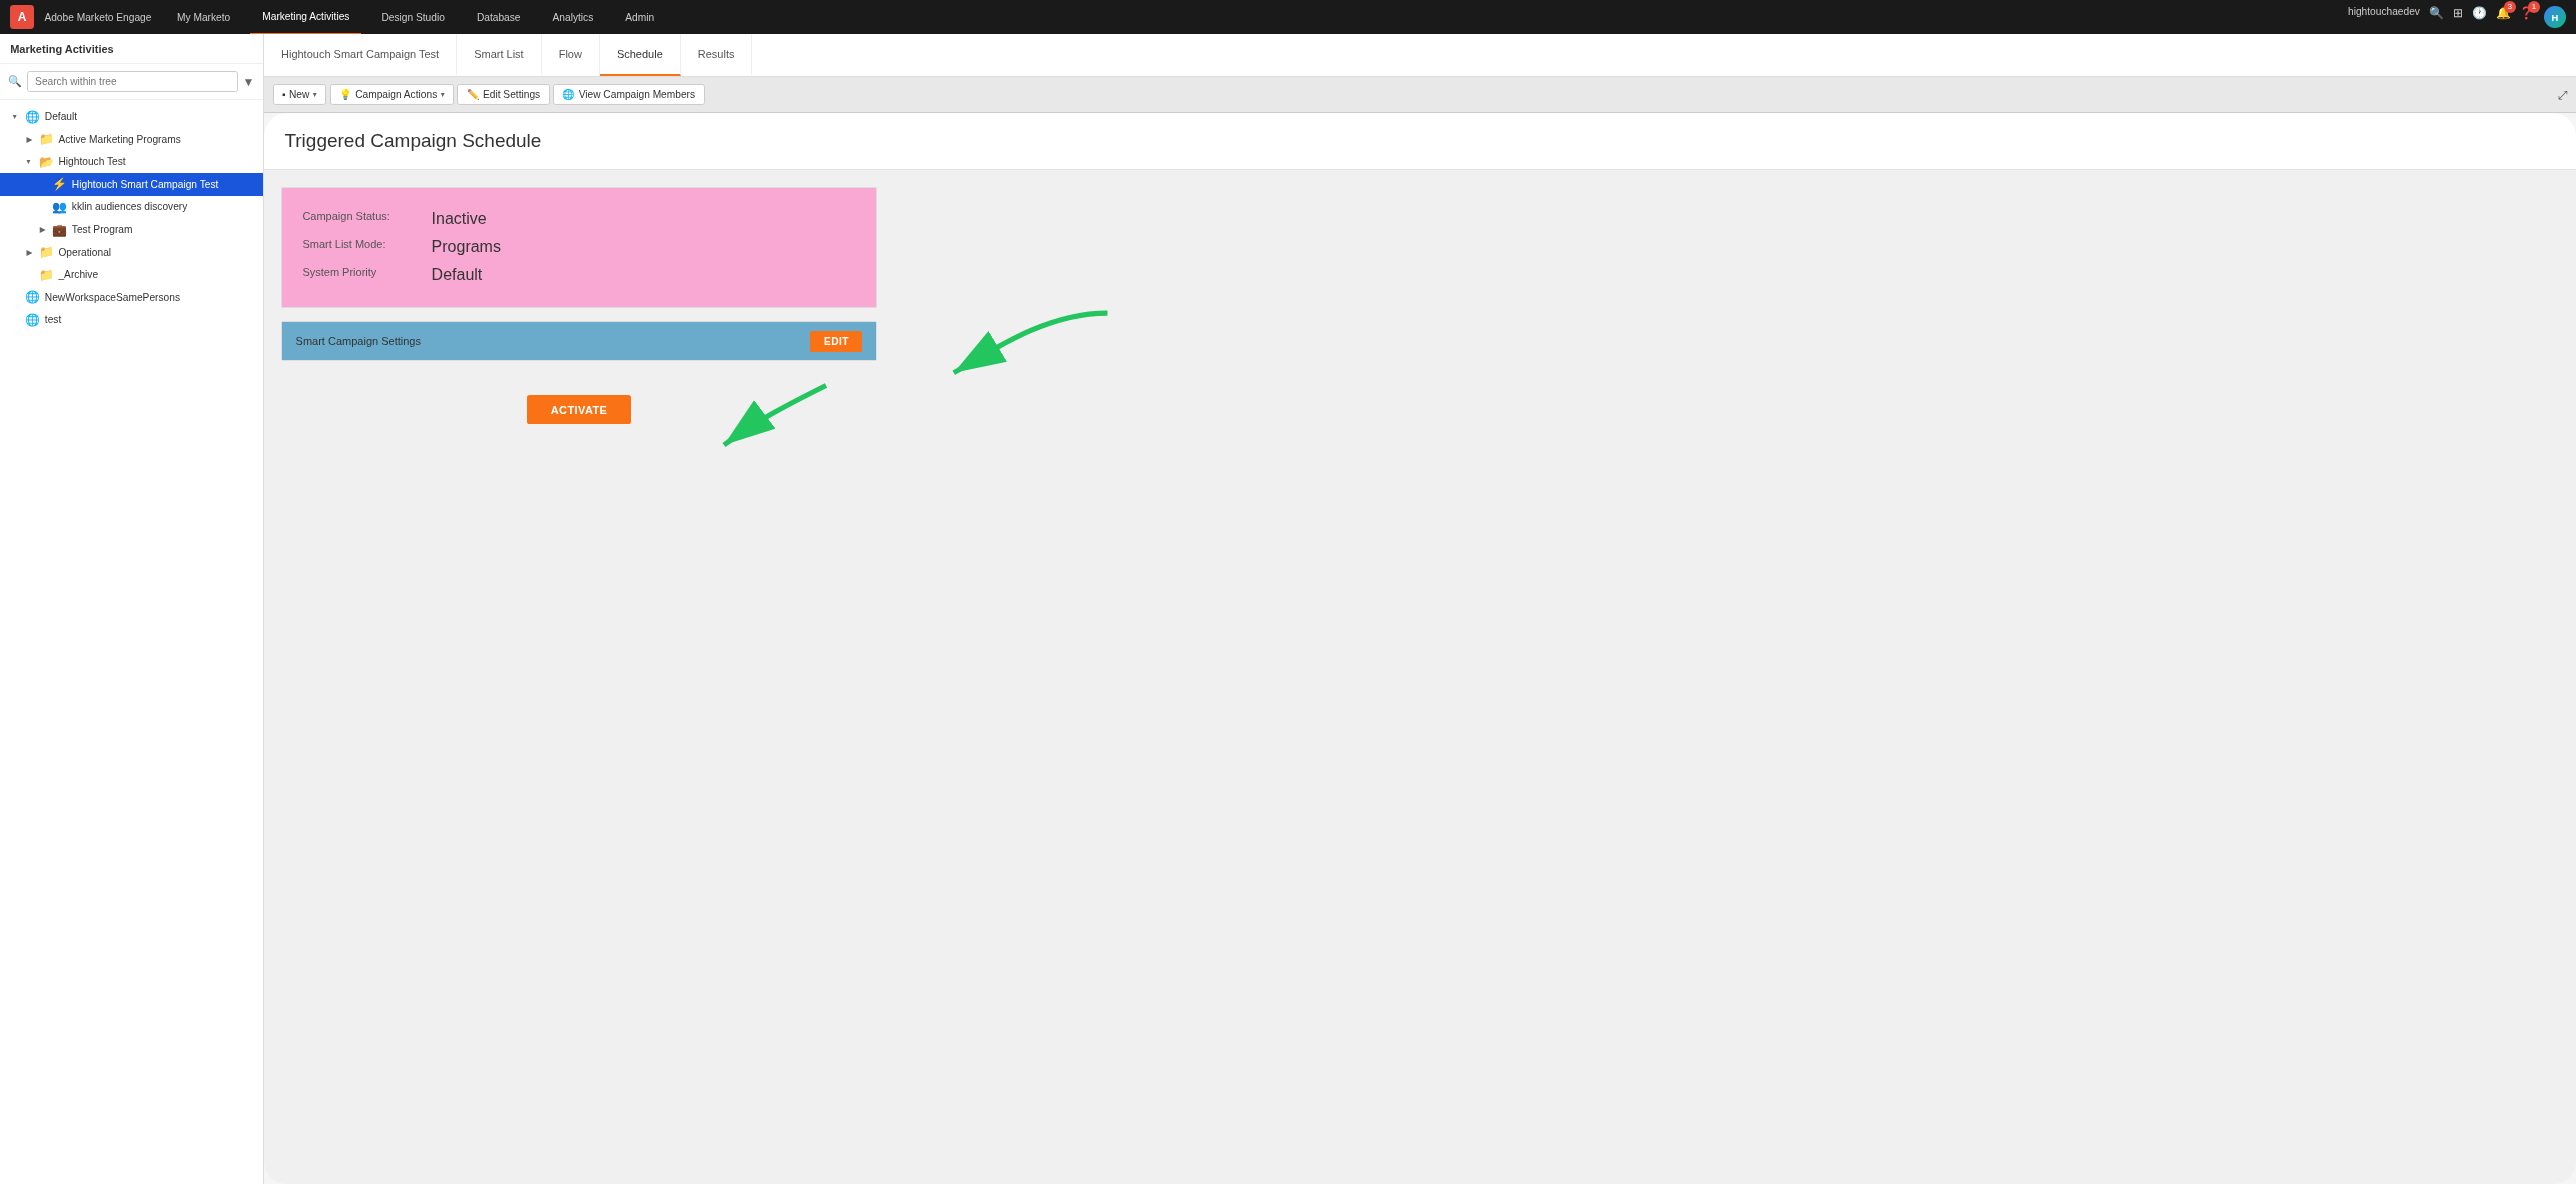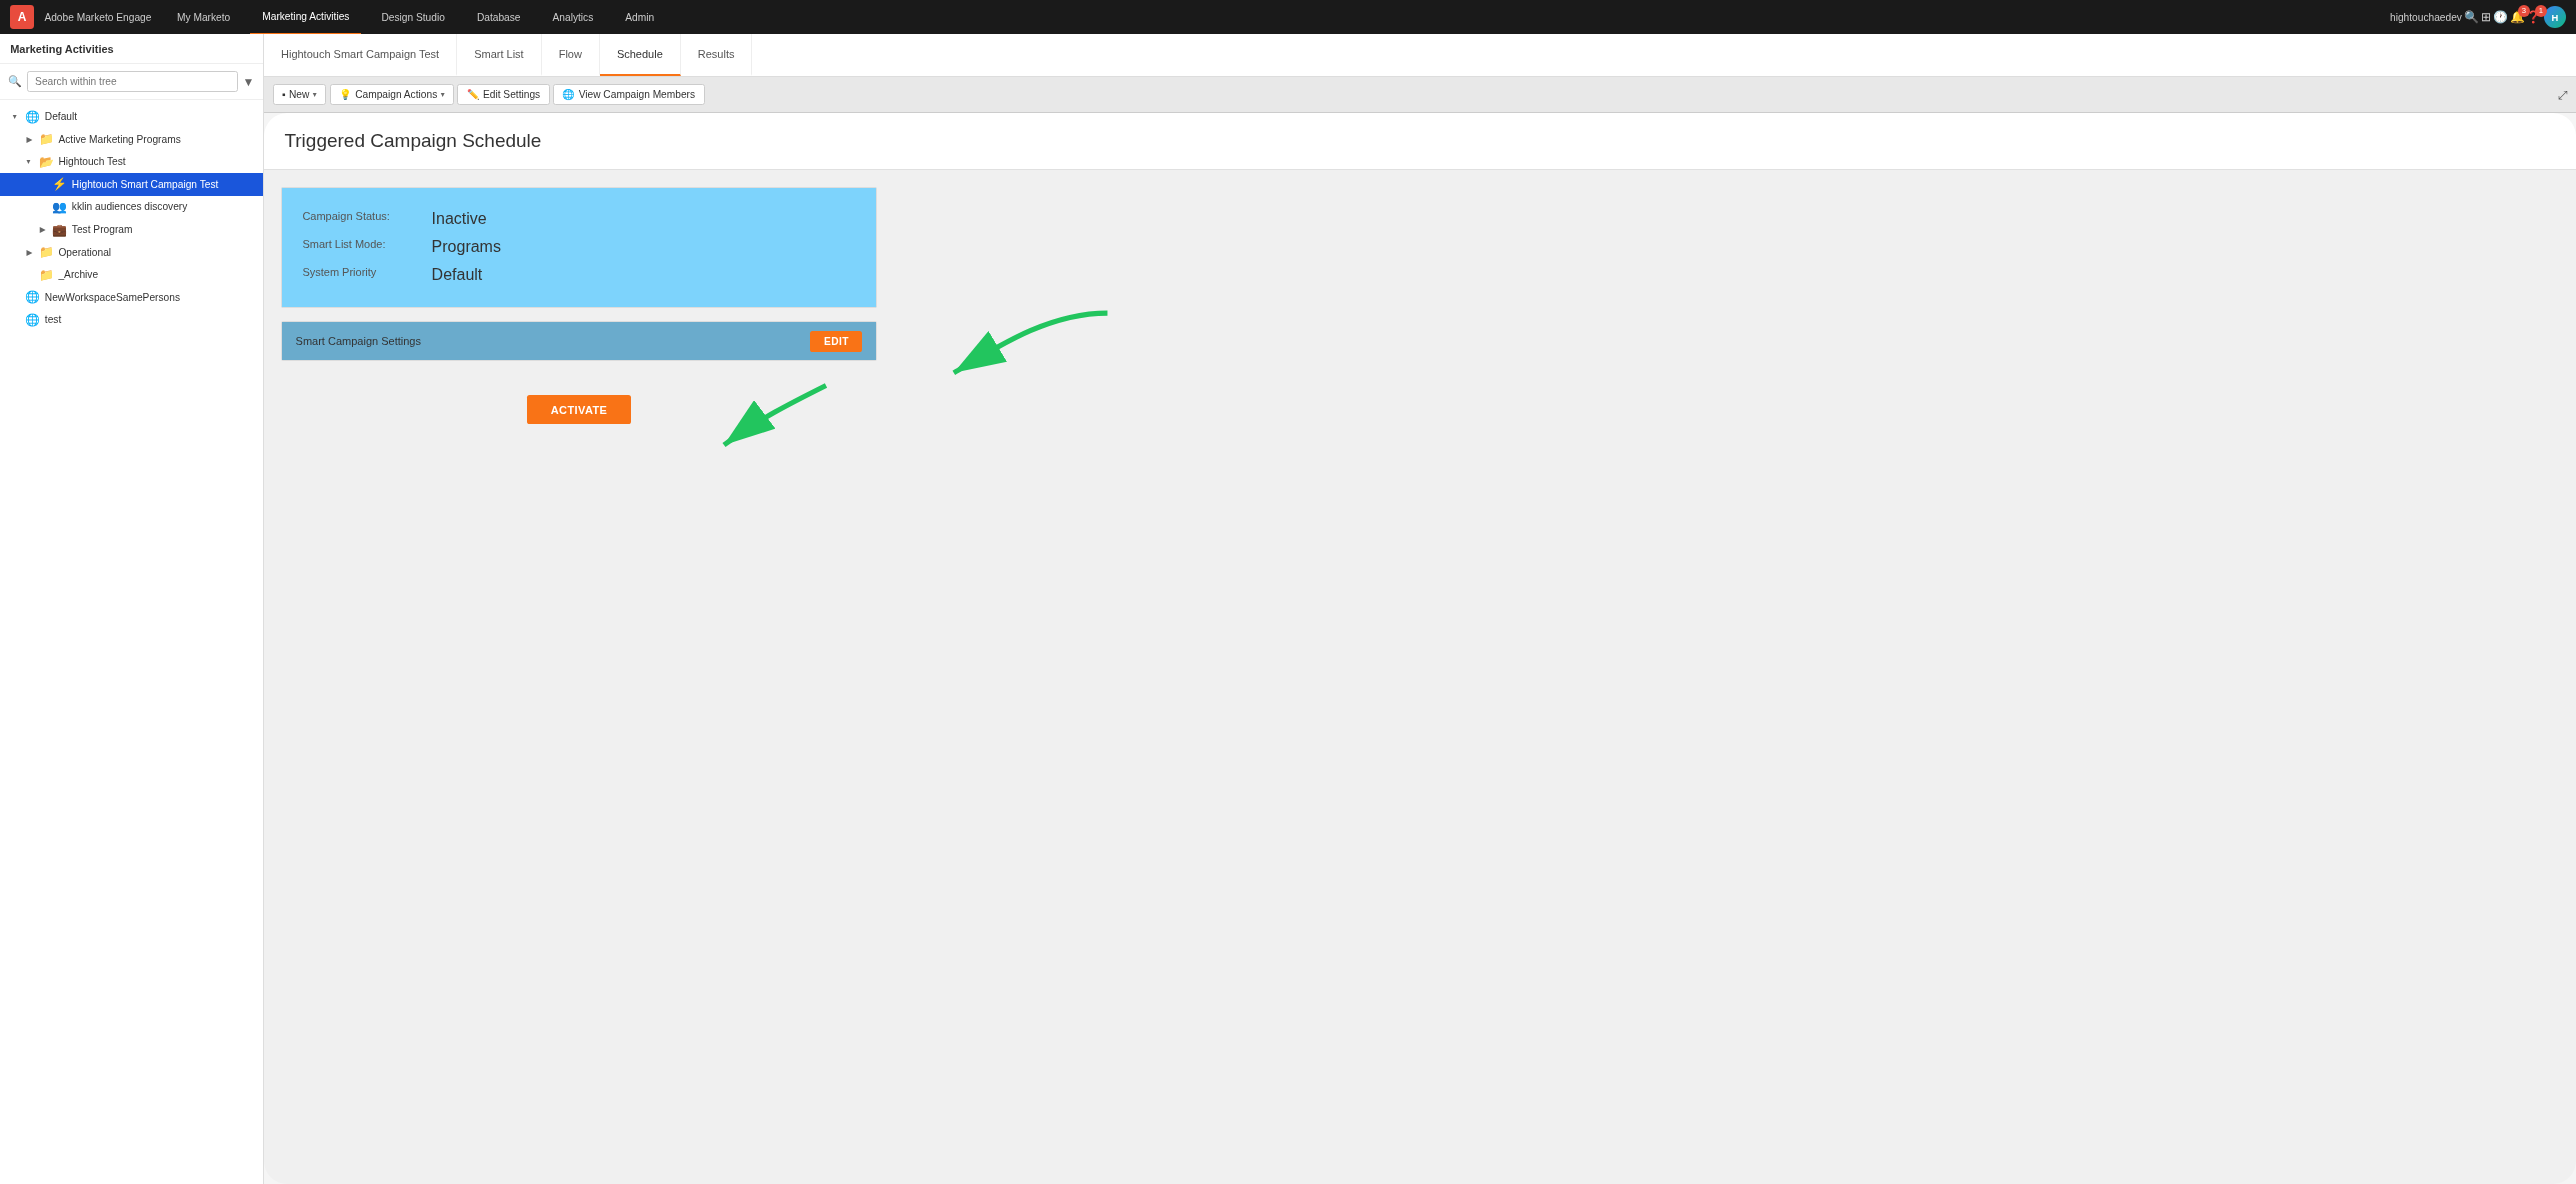--- a/index.html
+++ b/index.html
@@ -21,21 +21,21 @@
       color: white; font-weight: bold; font-size: 12px; margin-right: 10.2px; flex-shrink: 0;
     }
     .top-nav .app-name { color: #ccc; font-size: 10.2px; margin-right: 13.6px; }
     .top-nav .nav-items { display: flex; gap: 8px; flex: 1; }
     .top-nav .nav-item {
       color: #ccc; font-size: 10.2px; padding: 0 12px; height: 34px;
       display: flex; align-items: center; cursor: pointer;
     }
     .top-nav .nav-item.active { color: #fff; border-bottom: 1.7px solid #f97316; }
     .top-nav .nav-right {
-      display: flex; align-items: center; gap: 2px; margin-left: auto;
+      display: flex; gap: 9px; margin-left: auto;
     }
     .top-nav .nav-right .username { color: #ccc; font-size: 10.2px; }
     .top-nav .nav-right .icon-btn {
       color: #ccc; font-size: 12px; cursor: pointer; position: relative;
     }
     .badge {
       position: absolute; top: -5.1px; right: -5.1px;
       background: #e84c3d; color: white; border-radius: 50%;
       width: 12px; height: 12px; font-size: 7.7px;
       display: flex; align-items: center; justify-content: center;
@@ -115,21 +115,21 @@
     
     .page-content { flex: 1; overflow-y: auto; background: #f0f0f0; padding: 17px; border-radius: 23px; }
 
     
     .page-title {
       font-size: 19px; font-weight: 400; color: #333; margin-bottom: 17px;
       padding: 17px 20.4px; background: #fff; border-bottom: 0.9px solid #e0e0e0;
       margin: -17px -17px 17px -17px;
     }
     .info-card {
-      background: #7dd3fc; border: 0.9px solid #ddd; border-radius: 1.7px;
+      background: #f9a8d4; border: 0.9px solid #ddd; border-radius: 1.7px;
       padding: 17px 20.4px; margin-bottom: 13.6px; max-width: 596px;
     }
     .info-row {
       display: flex; gap: 10.2px; padding: 5.1px 0;
     }
     .info-label { color: #555; font-size: 11px; min-width: 119px; }
     .info-value { color: #333; font-size: 16px; }
 
     
     .settings-section { max-width: 596px; background: #fff; border: 0.9px solid #ddd; border-radius: 1.7px; margin-bottom: 13.6px; }

